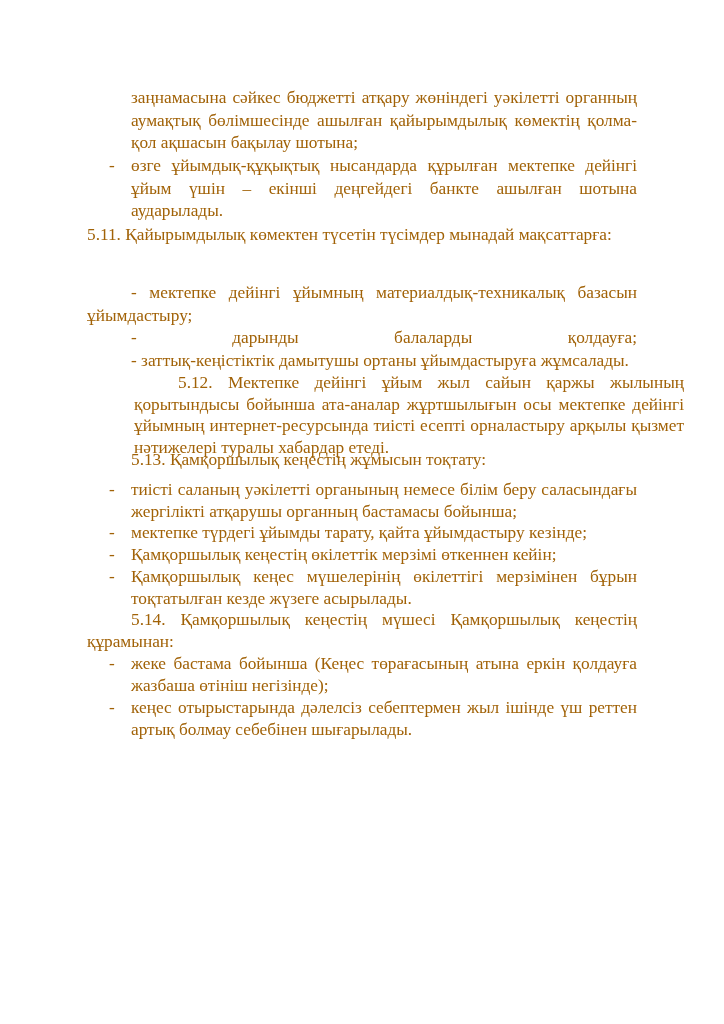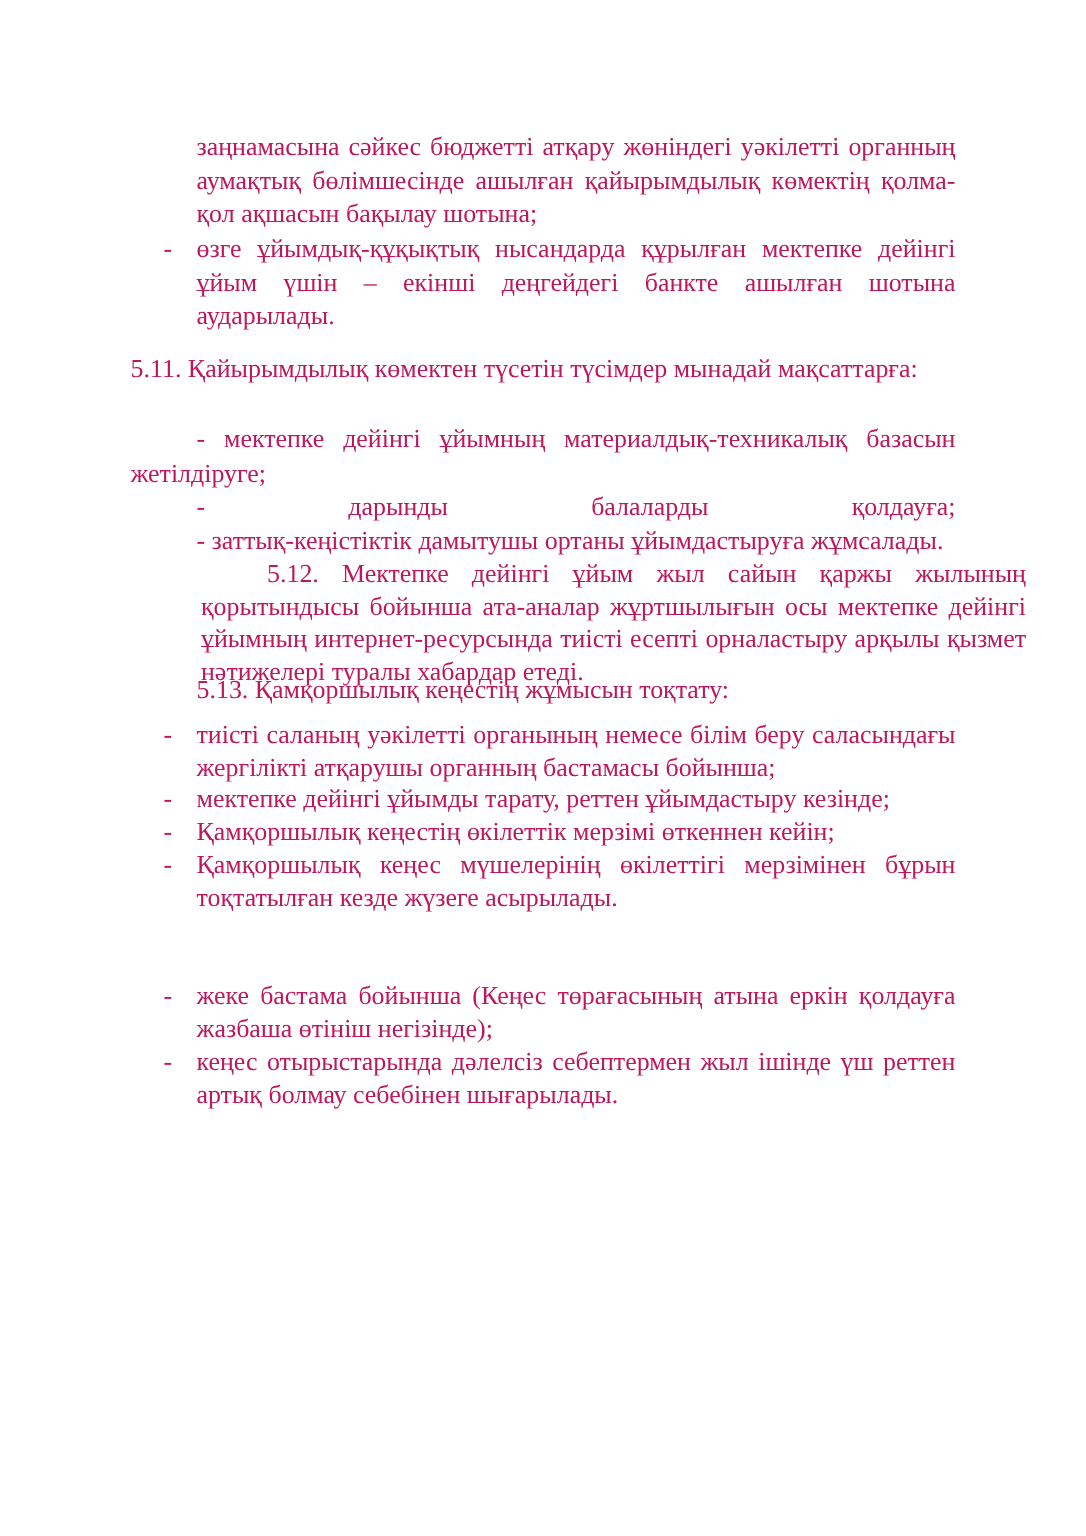--- a/index.html
+++ b/index.html
@@ -1,19 +1,19 @@
 <!DOCTYPE html>
 <html><head>
 <meta charset="utf-8">
 <style>
   html, body { margin: 0; padding: 0; background: #ffffff; }
   body { width: 724px; height: 1024px; position: relative; overflow: hidden; }
   .page {
     position: absolute; left: 0; top: 0; width: 724px; height: 1000px;
-    font-family: "Liberation Serif", serif; font-size: 17.3px; color: #be185d;
+    font-family: "Liberation Serif", serif; font-size: 17.3px; color: #a16207;
     line-height: 22.5px;
   }
   .p { position: absolute; left: 87px; width: 550px; text-align: justify; }
   .ind { text-indent: 44px; }
   .li { position: absolute; left: 87px; width: 550px; }
   .li .dash { position: absolute; left: 22px; top: 0; }
   .li .txt { margin-left: 44px; display: block; text-align: justify; }
   .just-last { text-align-last: justify; }
 </style>
 </head>
@@ -23,46 +23,47 @@
 
   <div class="li" style="top:87px;">
     <span class="txt">заңнамасына сәйкес бюджетті атқару жөніндегі уәкілетті органның аумақтық бөлімшесінде ашылған қайырымдылық көмектің қолма-қол ақшасын бақылау шотына;</span>
   </div>
 
   <div class="li" style="top:155px;">
     <span class="dash">-</span>
     <span class="txt">өзге ұйымдық-құқықтық нысандарда құрылған мектепке дейінгі ұйым үшін – екінші деңгейдегі банкте ашылған шотына аударылады.</span>
   </div>
 
-  <div class="p" style="top:235px;">5.11. Қайырымдылық көмектен түсетін түсімдер мынадай мақсаттарға:</div>
-  <div class="p ind" style="top:282px;">- мектепке дейінгі ұйымның материалдық-техникалық базасын жетілдіруге;</div>
+  <div class="p" style="top:224px;">5.11. Қайырымдылық көмектен түсетін түсімдер мынадай мақсаттарға:</div>
+  <div class="p ind" style="top:282px;">- мектепке дейінгі ұйымның материалдық-техникалық базасын ұйымдастыру;</div>
   <div class="p ind" style="top:350px;">- заттық-кеңістіктік дамытушы ортаны ұйымдастыруға жұмсалады.</div>
   <div class="p ind just-last" style="top:327px; word-spacing:0;">- дарынды балаларды қолдауға;</div>
 
   <div class="p ind" style="top:372px; line-height:21.5px;margin-left:47px;">5.12. Мектепке дейінгі ұйым жыл сайын қаржы жылының қорытындысы бойынша ата-аналар жұртшылығын осы мектепке дейінгі ұйымның интернет-ресурсында тиісті есепті орналастыру арқылы қызмет нәтижелері туралы хабардар етеді.</div>
 
   <div class="p ind" style="top:449px;font-family:Liberation Serif, serif;">5.13. Қамқоршылық кеңестің жұмысын тоқтату:</div>
 
   <div class="li" style="top:479px; line-height:21.5px;">
     <span class="dash">-</span>
     <span class="txt">тиісті саланың уәкілетті органының немесе білім беру саласындағы жергілікті атқарушы органның бастамасы бойынша;</span>
   </div>
   <div class="li" style="top:522px;">
     <span class="dash">-</span>
-    <span class="txt">мектепке дейінгі ұйымды тарату, реттен ұйымдастыру кезінде;</span>
+    <span class="txt">мектепке түрдегі ұйымды тарату, қайта ұйымдастыру кезінде;</span>
   </div>
   <div class="li" style="top:544px;">
     <span class="dash">-</span>
     <span class="txt">Қамқоршылық кеңестің өкілеттік мерзімі өткеннен кейін;</span>
   </div>
   <div class="li" style="top:566px; line-height:21.5px;">
     <span class="dash">-</span>
     <span class="txt">Қамқоршылық кеңес мүшелерінің өкілеттігі мерзімінен бұрын тоқтатылған кезде жүзеге асырылады.</span>
   </div>
 
+  <div class="p ind" style="top:609px; line-height:21.5px;">5.14. Қамқоршылық кеңестің мүшесі Қамқоршылық кеңестің құрамынан:</div>
 
   <div class="li" style="top:653px; line-height:21.5px;">
     <span class="dash">-</span>
     <span class="txt">жеке бастама бойынша (Кеңес төрағасының атына еркін қолдауға жазбаша өтініш негізінде);</span>
   </div>
   <div class="li" style="top:697px; line-height:21.5px;">
     <span class="dash">-</span>
     <span class="txt">кеңес отырыстарында дәлелсіз себептермен жыл ішінде үш реттен артық болмау себебінен шығарылады.</span>
   </div>
 

